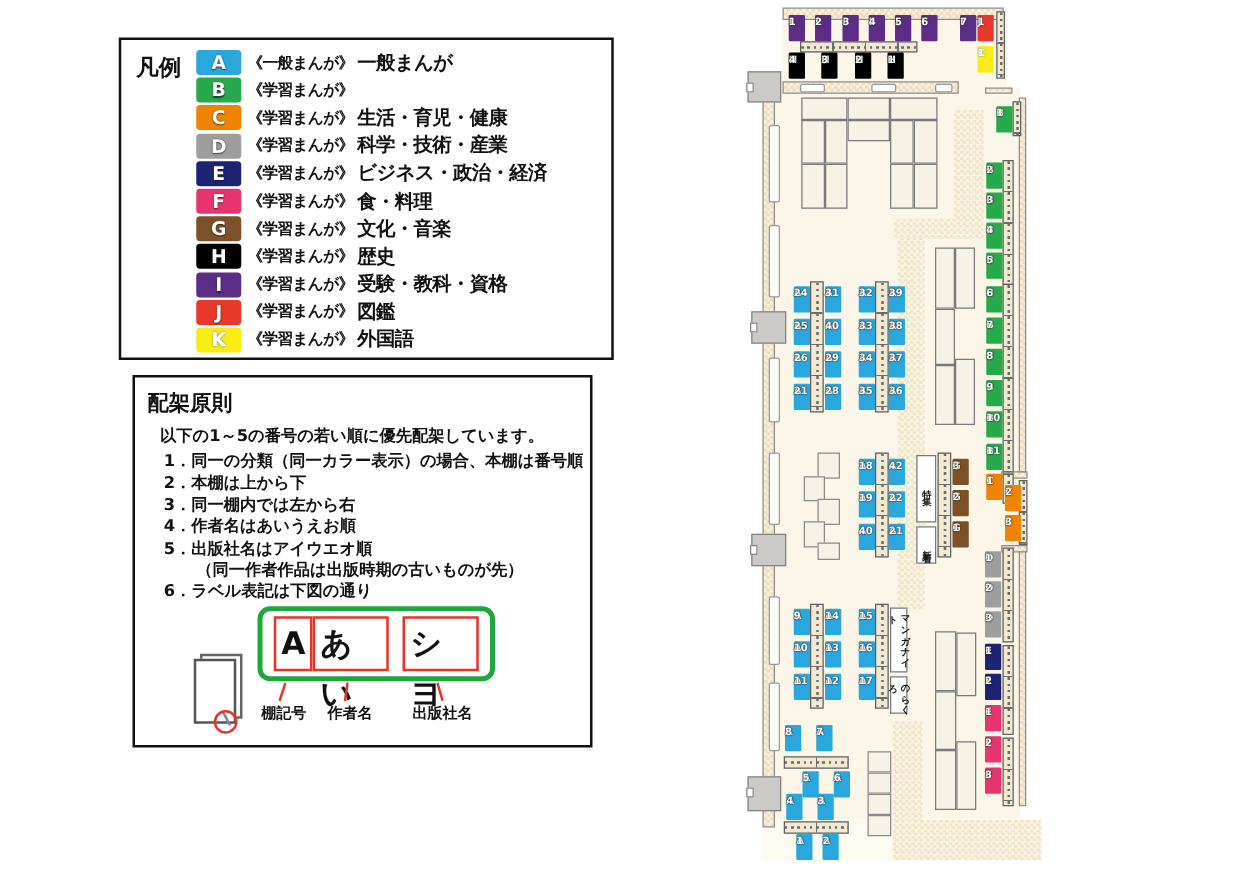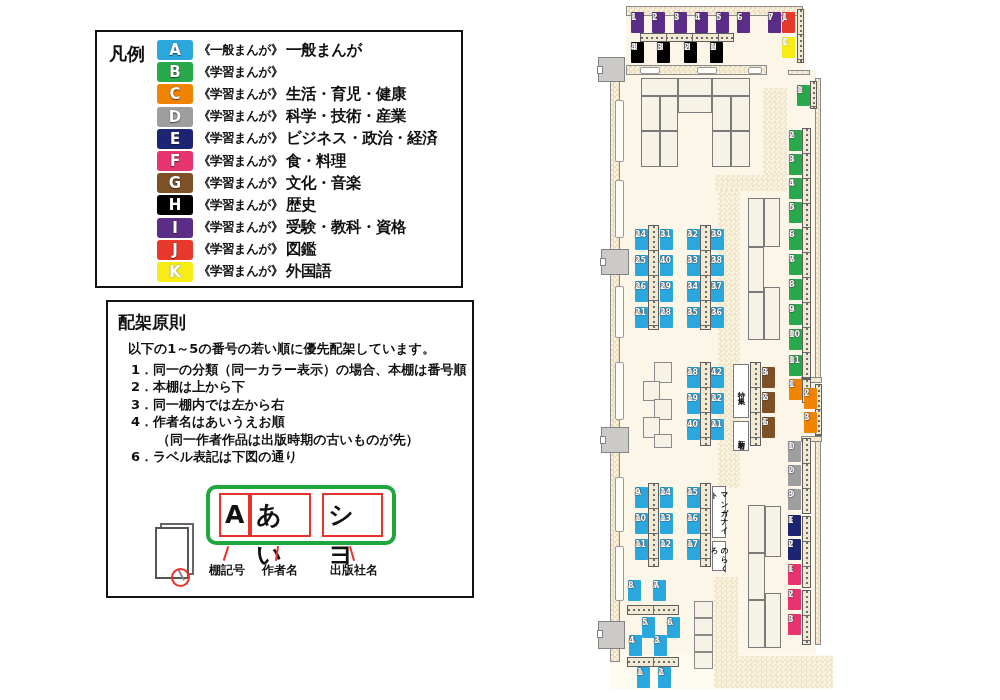--- a/index.html
+++ b/index.html
@@ -3,21 +3,21 @@
 <meta charset="utf-8">
 <style>
   html,body{margin:0;padding:0;}
   body{
     width:1000px;height:700px;position:relative;background:#ffffff;
     font-family:"DejaVu Sans","Liberation Sans",sans-serif;
     overflow:hidden;
   }
   
   .panel{position:absolute;background:#fff;border:2px solid #111;box-sizing:border-box;}
-  #legend-panel{left:95px;top:30px;width:368px;height:258px;}
+  #legend-panel{left:95px;top:30px;width:396px;height:258px;}
   #legend-title{position:absolute;left:12px;top:10px;font-size:18px;font-weight:bold;color:#111;}
   #legend-rows{position:absolute;left:60px;top:7px;}
   .lrow{display:flex;align-items:center;height:22.2px;white-space:nowrap;}
   .swatch{flex:0 0 36px;width:36px;height:20px;border-radius:3px;color:#fff;font-weight:bold;
     font-size:15px;line-height:20px;text-align:center;margin-right:5px;
     text-shadow:0 0 1px #333,0 1px 1px rgba(0,0,0,.55);}
   .swatch.light{text-shadow:0 0 1px #9a9a9a,0 0 2px #9a9a9a;}
   .series{font-size:12.5px;font-weight:bold;color:#111;letter-spacing:-0.5px;}
   .cat{font-size:15.5px;font-weight:bold;color:#111;margin-left:3px;letter-spacing:-0.5px;}
 
@@ -526,21 +526,21 @@
         <span class="swatch light" style="background: rgb(247, 236, 19);">K</span>
         <span class="series">《学習まんが》</span>
         <span class="cat">外国語</span>
       </div>
     </div>
 </div>
 
 <div class="panel" id="principles-panel">
   <div id="principles-title">配架原則</div>
   <div id="principles-intro">以下の1～5の番号の若い順に優先配架しています。</div>
-  <div id="principles-list"><div class="pitem">1．同一の分類（同一カラー表示）の場合、本棚は番号順</div><div class="pitem">2．本棚は上から下</div><div class="pitem">3．同一棚内では左から右</div><div class="pitem">4．作者名はあいうえお順</div><div class="pitem">　　（同一作者作品は出版時期の古いものが先）</div><div class="pitem">6．ラベル表記は下図の通り</div></div>
+  <div id="principles-list"><div class="pitem">1．同一の分類（同一カラー表示）の場合、本棚は番号順</div><div class="pitem">2．本棚は上から下</div><div class="pitem">3．同一棚内では左から右</div><div class="pitem">4．作者名はあいうえお順</div><div class="pitem">5．出版社名はアイウエオ順</div><div class="pitem">　　（同一作者作品は出版時期の古いものが先）</div><div class="pitem">6．ラベル表記は下図の通り</div></div>
 
   <div class="green-box">
     <span class="red-box">A</span>
     <span class="red-box">あい</span>
     <span class="red-box gap">シヨ</span>
   </div>
 
   <div class="connector" style="left:117px;top:244px;transform:rotate(18deg);"></div>
   <div class="connector" style="left:168px;top:244px;transform:rotate(8deg);"></div>
   <div class="connector" style="left:243px;top:244px;transform:rotate(-16deg);"></div>

